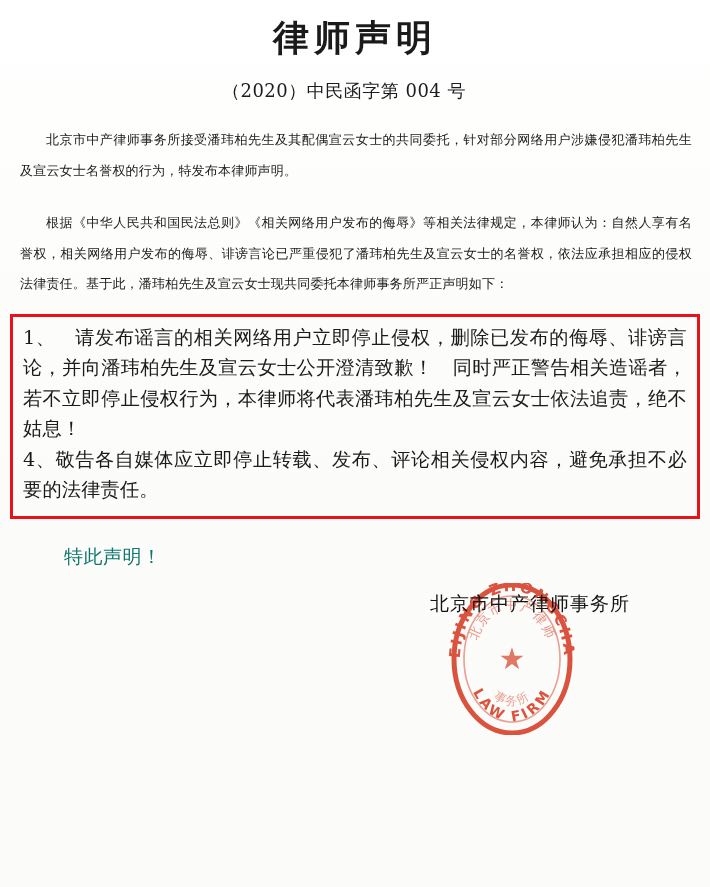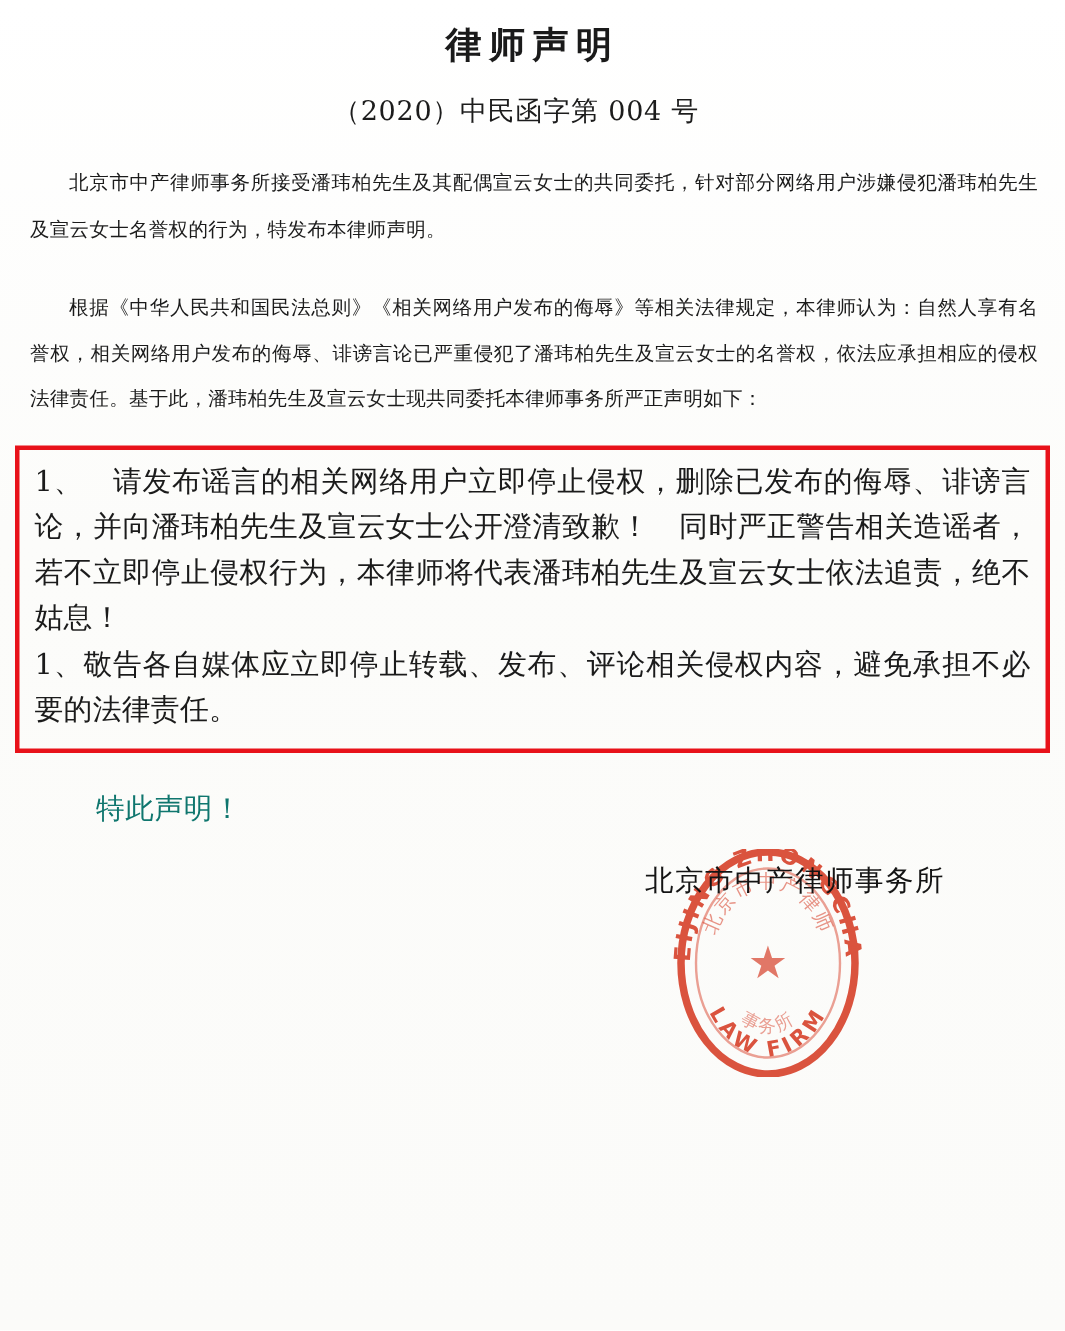--- a/index.html
+++ b/index.html
@@ -28,21 +28,21 @@
     pointer-events: none;
     z-index: 0;
   }
   .layer {
     position: relative;
     z-index: 1;
   }
 
   .doc-title {
     text-align: center;
-    font-size: 24px;
+    font-size: 36px;
     letter-spacing: 5px;
     font-weight: 700;
     color: #1a1a1a;
     margin: 14px 0 0 0;
     font-family: "DejaVu Serif", "Liberation Serif", serif;
   }
 
   .doc-number {
     text-align: center;
     font-size: 18px;
@@ -149,21 +149,21 @@
     <div class="body-block">
 
       <p class="para">北京市中产律师事务所接受潘玮柏先生及其配偶宣云女士的共同委托，针对部分网络用户涉嫌侵犯潘玮柏先生及宣云女士名誉权的行为，特发布本律师声明。</p>
 
 
       <p class="para">根据《中华人民共和国民法总则》《相关网络用户发布的侮辱》等相关法律规定，本律师认为：自然人享有名誉权，相关网络用户发布的侮辱、诽谤言论已严重侵犯了潘玮柏先生及宣云女士的名誉权，依法应承担相应的侵权法律责任。基于此，潘玮柏先生及宣云女士现共同委托本律师事务所严正声明如下：</p>
     </div>
 
     <div class="redbox">
       <p class="item">1、　请发布谣言的相关网络用户立即停止侵权，删除已发布的侮辱、诽谤言论，并向潘玮柏先生及宣云女士公开澄清致歉！　同时严正警告相关造谣者，若不立即停止侵权行为，本律师将代表潘玮柏先生及宣云女士依法追责，绝不姑息！</p>
-      <p class="item">1、敬告各自媒体应立即停止转载、发布、评论相关侵权内容，避免承担不必要的法律责任。</p>
+      <p class="item">4、敬告各自媒体应立即停止转载、发布、评论相关侵权内容，避免承担不必要的法律责任。</p>
     </div>
 
     <div class="closing">特此声明！</div>
 
     <div class="sig-block">
 
       <svg class="seal-round" viewBox="0 0 136 152">
         <defs>
           <path id="arcTop" d="M 16,76 A 52,68 0 0 1 120,76"></path>
           <path id="arcBot" d="M 22,76 A 46,62 0 0 0 114,76"></path>

